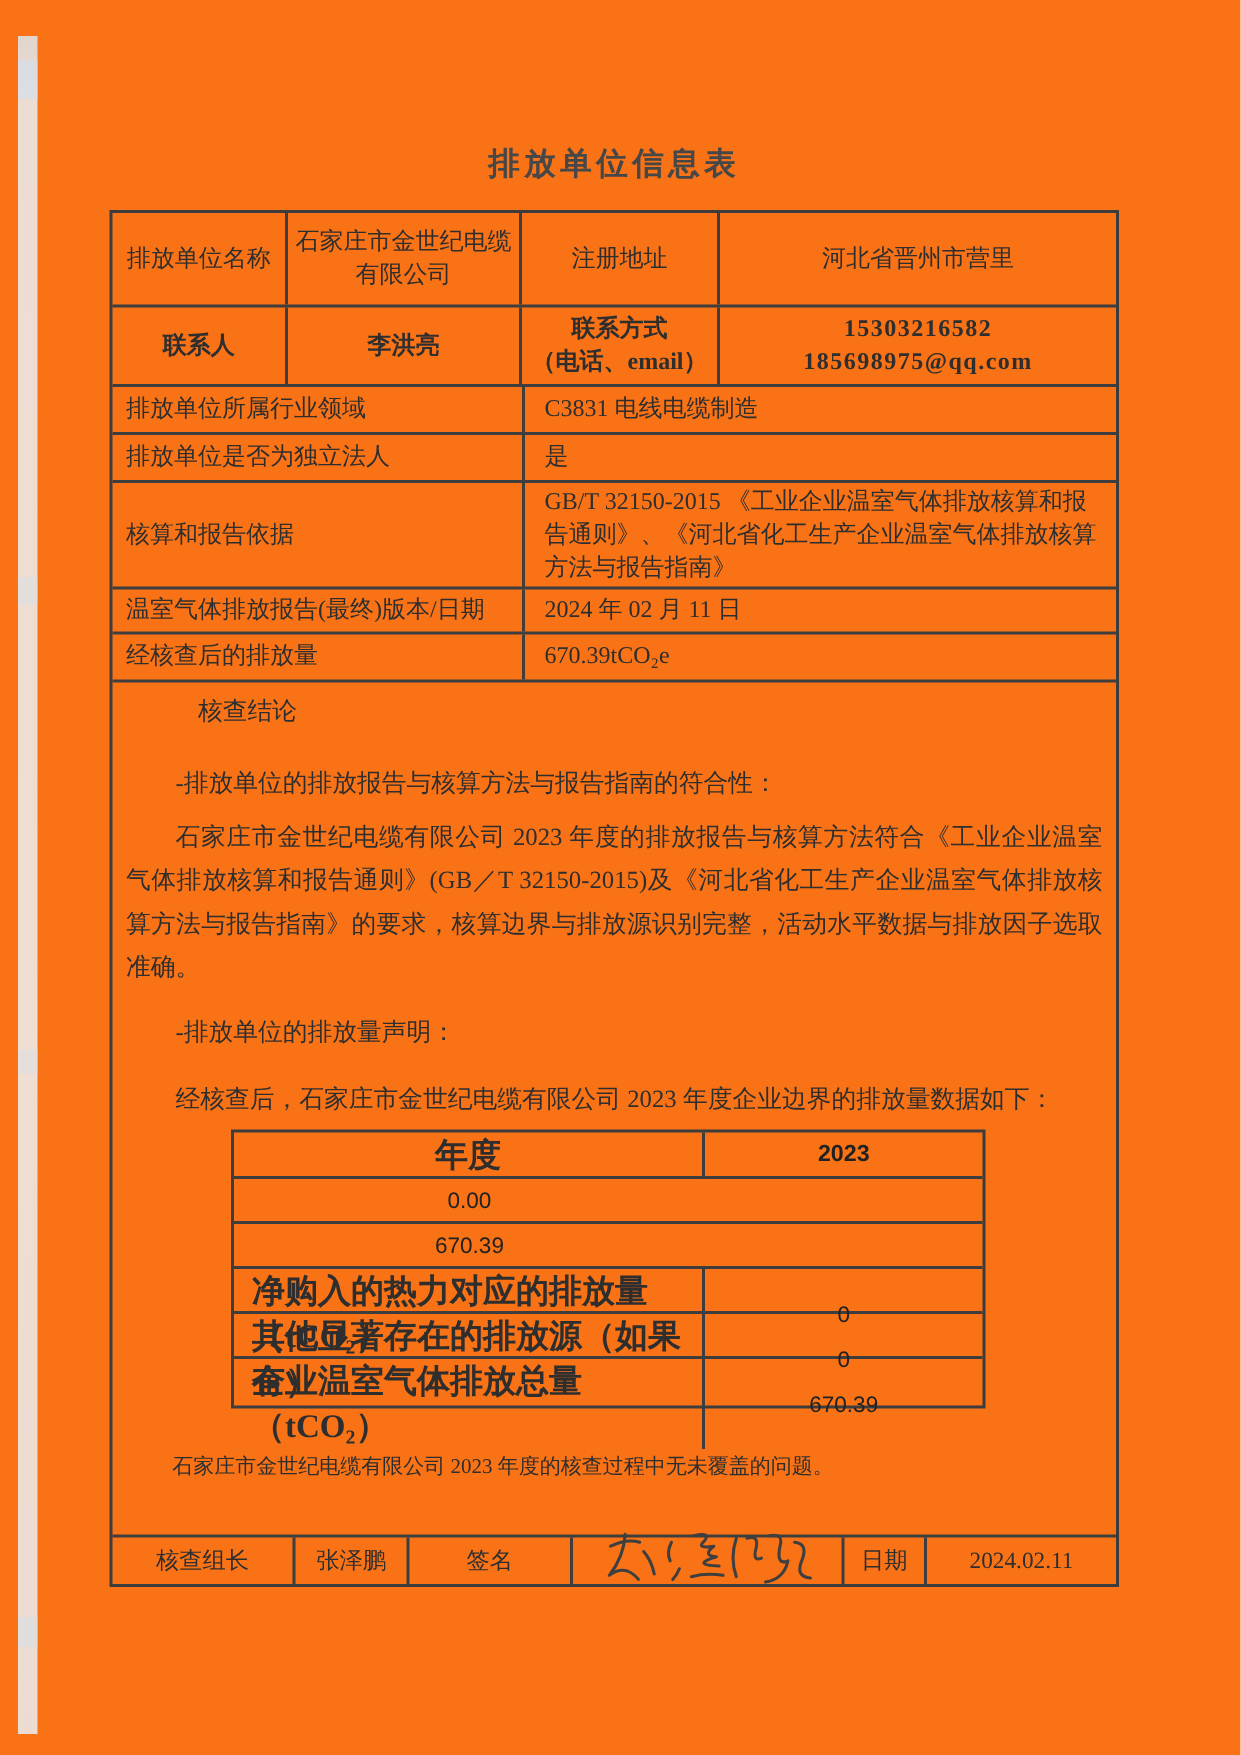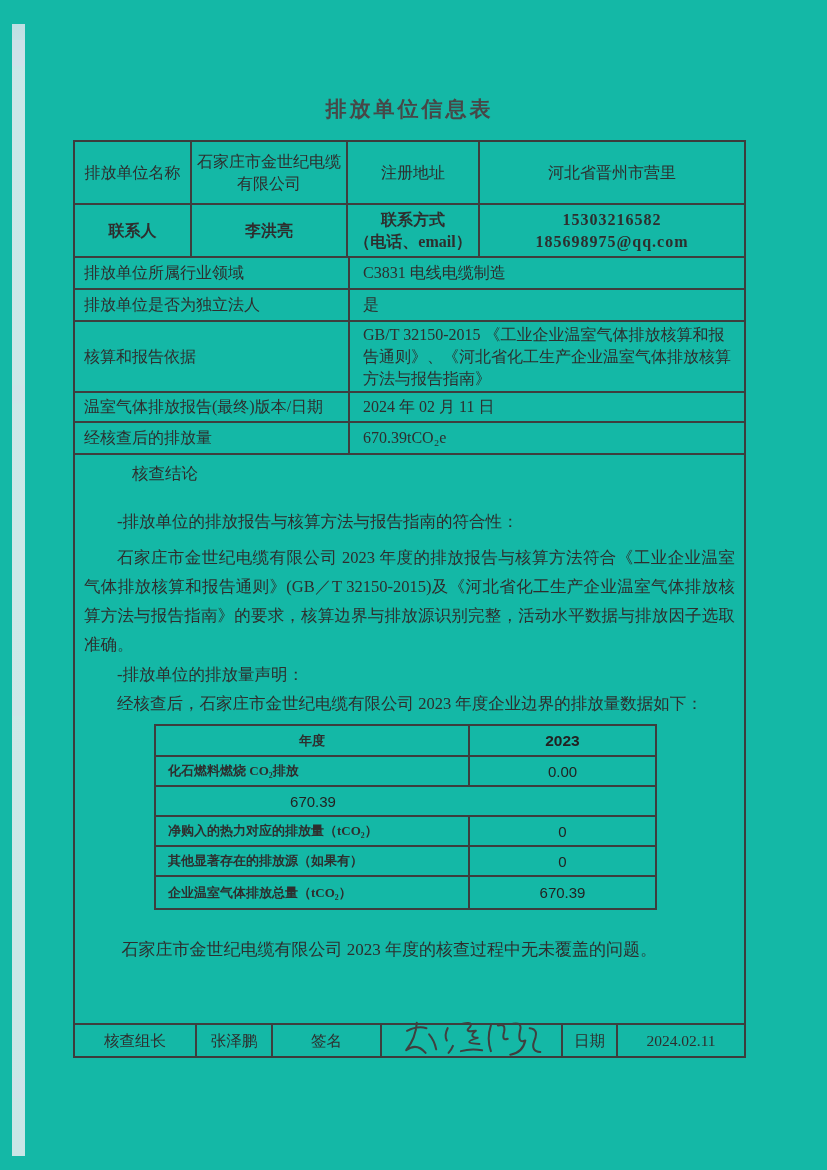--- a/index.html
+++ b/index.html
@@ -1,17 +1,17 @@
 <!DOCTYPE html>
 <html><head>
 <meta charset="utf-8">
 <style>
   html,body { margin:0; padding:0; background:#ffffff; }
   .page {
-    position:relative; width:827px; height:1170px; background:#14b8a6;
+    position:relative; width:827px; height:1170px; background:#f97316;
     font-family:"Liberation Serif","DejaVu Serif",serif; color:#2e2e2e;
     overflow:hidden;
   }
   
   .scan-strip { position:absolute; left:12px; top:24px; width:13px; height:1132px;
     background:linear-gradient(180deg,#dde6ee 0%,#eaeff3 4%,#edf1f3 60%,#e9eef2 100%);
     opacity:.85; }
   .smudge { position:absolute; left:12px; width:13px; background:#d3e0eb; opacity:.65; }
 
   .title { position:absolute; top:95px; left:73px; width:673px; text-align:center;
@@ -32,33 +32,33 @@
   .cell.left { justify-content:flex-start; text-align:center; padding-left:9px; }
   .cell.vleft { justify-content:flex-start; text-align:left; padding-left:13px; }
   .cell.col { flex-direction:column; }
   .mono-ish { letter-spacing:1px; }
 
   
   .bigcell { padding:6px 9px 0 9px; box-sizing:border-box; font-size:16.5px; }
   .c-head { line-height:22px; margin-top:2px;margin-left:48px; }
   .c-line1 { margin-top:25px; text-indent:2em; line-height:24px; }
   .c-para { margin-top:9px; text-indent:2em; line-height:29px; text-align:justify; }
-  .c-line2 { margin-top:3px; text-indent:2em; line-height:26px; }
-  .c-line3 { margin-top:3px; text-indent:2em; line-height:26px; }
-  .c-closing { margin-top:27px; text-indent:2.2em; font-size:17px; line-height:26px; }
+  .c-line2 { margin-top:16px; text-indent:2em; line-height:26px; }
+  .c-line3 { margin-top:19px; text-indent:2em; line-height:26px; }
+  .c-closing { margin-top:27px; text-indent:2.2em; font-size:14px; line-height:26px; }
 
   
   .itable { margin-left:70px; margin-top:7px; width:503px;
     border:2px solid #3d3d3d; box-sizing:border-box; }
   .irow { display:grid; grid-template-columns:314px 1fr;
     border-bottom:2px solid #3d3d3d; height:30px; box-sizing:border-box; }
   .irow.ihead { height:31px; }
   .irow.ilast { border-bottom:none; height:31px; }
   .ilabel { border-right:2px solid #3d3d3d; display:flex; align-items:center;
-    padding-left:12px; font-weight:700; font-size:13px; box-sizing:border-box; }
+    padding-left:12px; font-weight:700; font-size:22px; box-sizing:border-box; }
   .ihead .ilabel { justify-content:center; padding-left:0; }
   .ival { display:flex; align-items:center; justify-content:center;
     font-family:"Liberation Sans","DejaVu Sans",sans-serif; font-size:15px; color:#222; }
   .ihead .ival { font-weight:700; font-size:15.5px; }
 
   .sig-cell { position:relative; overflow:visible; }
   .sig-svg { position:absolute; left:18px; top:-11px; }
   .small16 { font-size:15.5px; }
 </style>
 </head>
@@ -128,21 +128,20 @@
         <div class="c-para">石家庄市金世纪电缆有限公司 2023 年度的排放报告与核算方法符合《工业企业温室气体排放核算和报告通则》(GB／T 32150-2015)及《河北省化工生产企业温室气体排放核算方法与报告指南》的要求，核算边界与排放源识别完整，活动水平数据与排放因子选取准确。</div>
         <div class="c-line2">-排放单位的排放量声明：</div>
         <div class="c-line3">经核查后，石家庄市金世纪电缆有限公司 2023 年度企业边界的排放量数据如下：</div>
 
         <div class="itable">
           <div class="irow ihead">
             <div class="ilabel">年度</div>
             <div class="ival">2023</div>
           </div>
           <div class="irow">
-            <div class="ilabel">化石燃料燃烧 CO₂排放</div>
             <div class="ival">0.00</div>
           </div>
           <div class="irow">
             <div class="ival">670.39</div>
           </div>
           <div class="irow">
             <div class="ilabel">净购入的热力对应的排放量（tCO₂）</div>
             <div class="ival">0</div>
           </div>
           <div class="irow">

